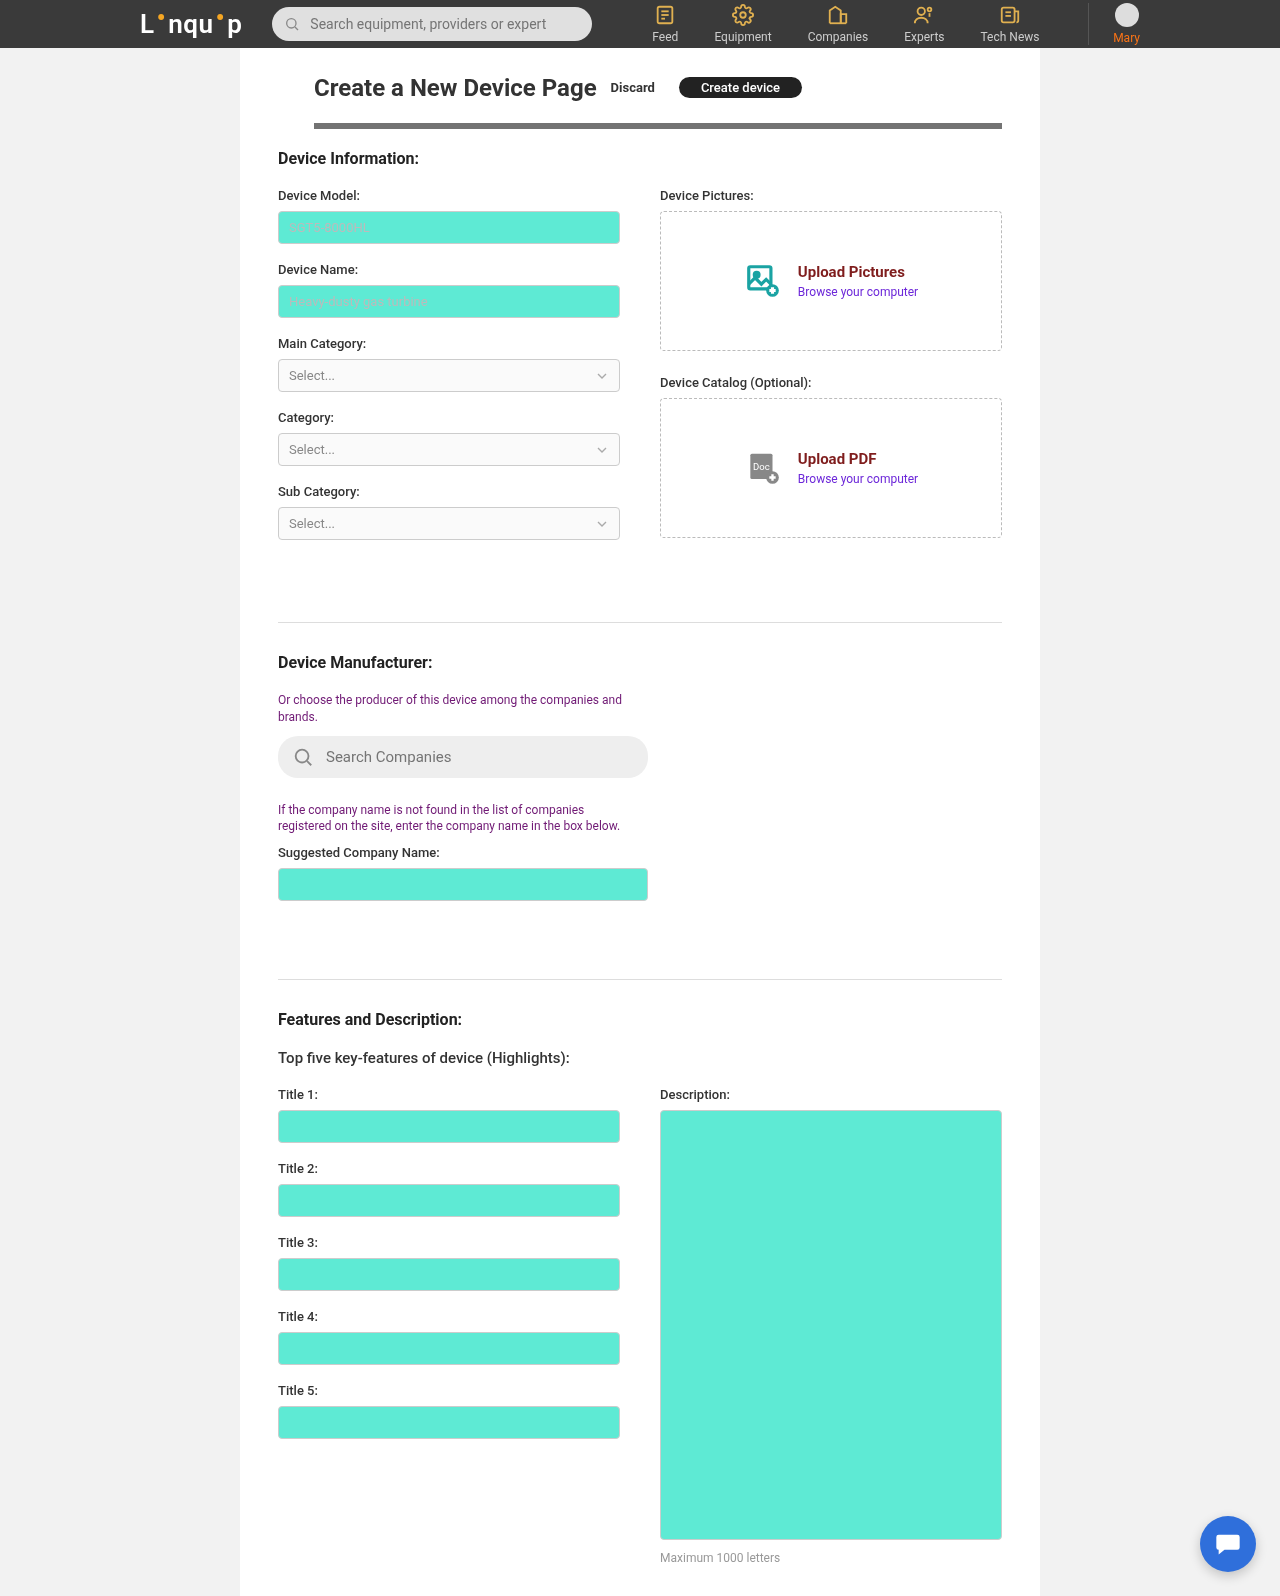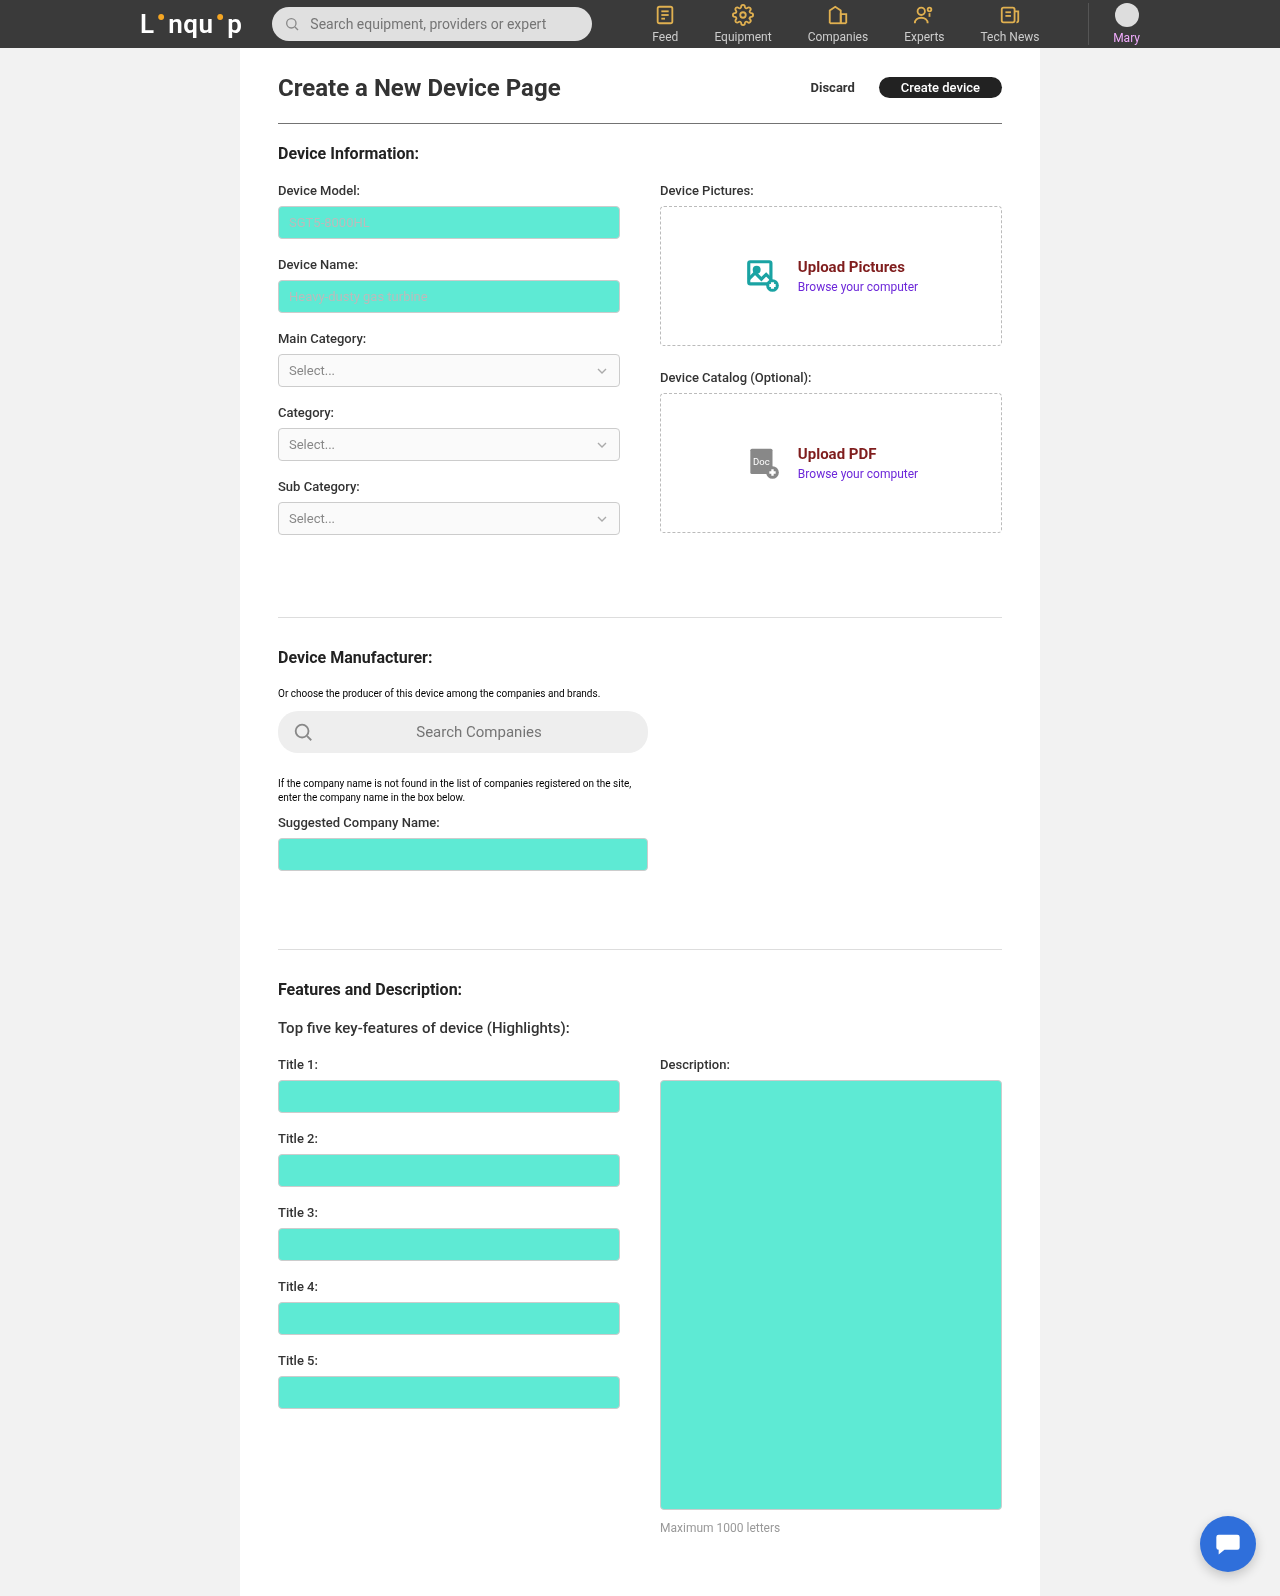--- a/index.html
+++ b/index.html
@@ -83,39 +83,40 @@
     .avatar {
       width: 24px; height: 24px;
       border-radius: 50%;
       background: #ddd;
     }
     .user {
       display: flex;
       flex-direction: column;
       align-items: center;
       gap: 4px;
-      color: #f0abfc;
+      color: #f97316;
       font-size: 12px;
     }
 
     
     .page {
       width: 800px;
       margin: 0 auto;
       background: #fff;
       padding: 24px 38px 60px 38px;
       min-height: calc(100% - 64px);
     }
     .page-header {
       display: flex;
       align-items: center;
-      justify-content: space-between;
+      justify-content: flex-start;
       padding-bottom: 20px;
-      border-bottom: 1px solid #737373;
+      border-bottom: 6px solid #737373;
       margin-bottom: 20px;
+      margin-left: 36px;
     }
     .page-title {
       font-size: 24px;
       font-weight: 700;
       color: #333;
     }
     .btn-group { display: flex; gap: 10px; align-items: center; }
     .btn-discard {
       background: transparent;
       border: none;
@@ -208,42 +209,41 @@
       justify-content: center;
       gap: 16px;
       cursor: pointer;
       margin-bottom: 24px;
     }
     .upload-box svg { width: 38px; height: 38px; }
     .upload-text .t1 { font-size: 15px; font-weight: 700; color: #7f1d1d; margin-bottom: 4px; }
     .upload-text .t2 { font-size: 12px; color: #6d28d9; }
 
     .help-text {
-      font-size: 10px;
-      color: #000000;
+      font-size: 12px;
+      color: #701a75;
       line-height: 1.4;
       margin-bottom: 10px;
       max-width: 360px;
     }
 
     .company-search {
       position: relative;
       margin-bottom: 24px;
       max-width: 370px;
     }
     .company-search input {
       width: 100%;
       height: 42px;
       border: none;
       background: #eee;
       border-radius: 20px;
       padding: 0 16px 0 48px;
       font-size: 15px;
       color: #555;
-      text-align: center;
     }
     .company-search svg {
       position: absolute;
       left: 14px;
       top: 50%;
       transform: translateY(-50%);
       width: 22px; height: 22px;
       stroke: #888;
     }
 

